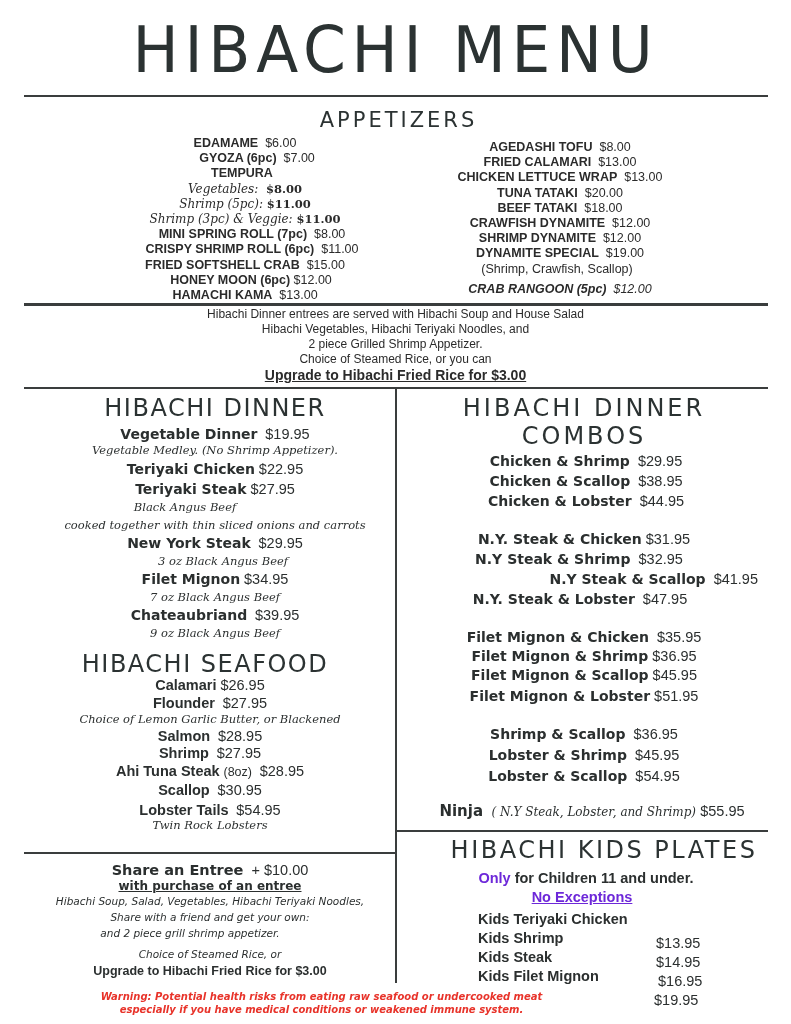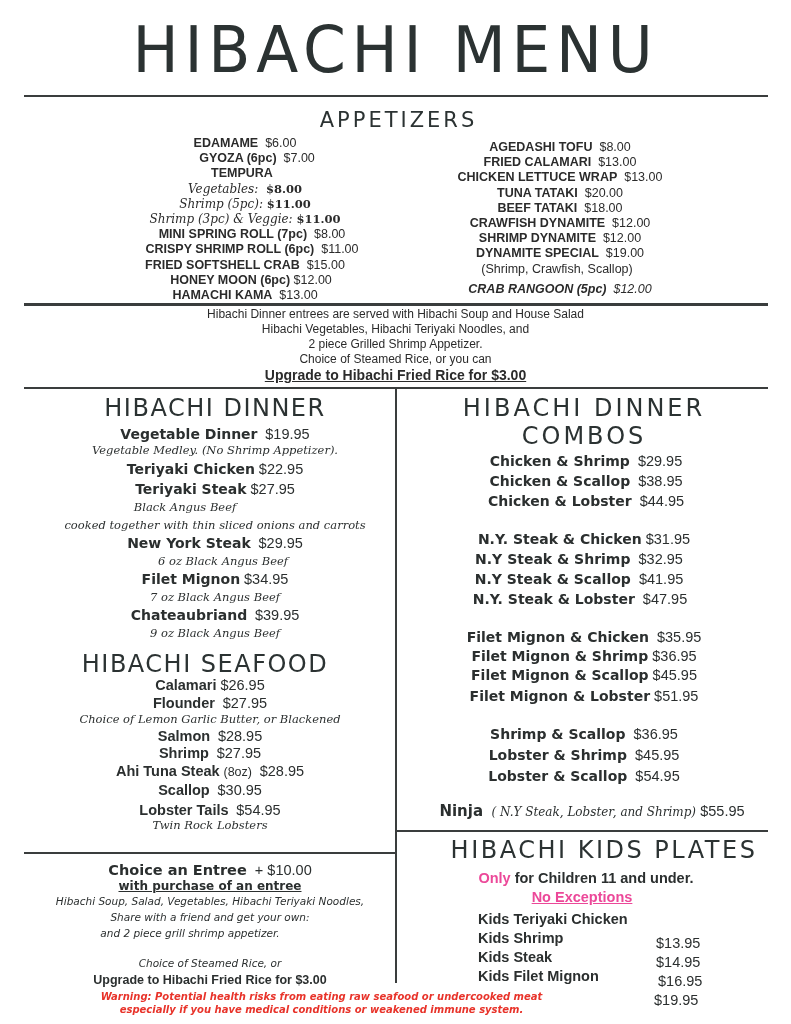--- a/index.html
+++ b/index.html
@@ -44,21 +44,21 @@
   .ninja-desc { font-family: "DejaVu Serif", serif; font-style: italic; font-size: 12px; }
 
   .share { text-align: center; white-space: nowrap; }
   .share-title { font-size: 14.5px; line-height: 18px; }
   .share-title .nm { font-family: "DejaVu Sans", sans-serif; font-weight: bold; }
   .share-sub { font-family: "DejaVu Sans", sans-serif; font-weight: bold; font-size: 12px; text-decoration: underline; line-height: 14px; }
   .share-it { font-family: "DejaVu Sans", sans-serif; font-style: italic; font-size: 10.5px; line-height: 16px; }
   .share-up { font-family: "Liberation Sans", sans-serif; font-weight: bold; font-size: 12.5px; line-height: 18px; }
 
   .kids-note { text-align: center; font-family: "Liberation Sans", sans-serif; font-weight: bold; font-size: 14.5px; line-height: 19px; }
-  .red { color: #ec4899; }
+  .red { color: #6d28d9; }
   .kids-row { position: absolute; left: 478px; width: 240px; font-family: "Liberation Sans", sans-serif; font-size: 14.5px; line-height: 19px; white-space: nowrap; }
   .kids-row .nm { position: absolute; left: 0; font-weight: bold; }
   .kids-row .pr { position: absolute; left: 178px; margin-top: 24px; }
 
   .warning { position: absolute; left: 0; width: 643px; top: 990px; text-align: center; font-family: "DejaVu Sans", sans-serif; font-style: italic; font-weight: bold; font-size: 10px; line-height: 13px; color: #e8332a; }
 </style>
 </head>
 <body>
 
 <h1 class="main-title">HIBACHI MENU</h1>
@@ -109,21 +109,21 @@
 <div class="abs sec-title" style="left:60px; top:394px; width:310px; font-size:24px; letter-spacing:1.5px;">HIBACHI DINNER</div>
 
 <div class="abs" style="left:40px; top:425px; width:350px;">
   <div class="dish"><span class="nm">Vegetable Dinner</span>&nbsp; <span class="pr">$19.95</span></div>
   <div class="desc" style="line-height:14px;">Vegetable Medley. (No Shrimp Appetizer).</div>
   <div class="dish" style="margin-top:3px;"><span class="nm">Teriyaki Chicken</span> <span class="pr">$22.95</span></div>
   <div class="dish" style="margin-top:2px;"><span class="nm">Teriyaki Steak</span> <span class="pr">$27.95</span></div>
   <div class="desc" style="padding-right:60px;">Black Angus Beef</div>
   <div class="desc">cooked together with thin sliced onions and carrots</div>
   <div class="dish"><span class="nm">New York Steak</span>&nbsp; <span class="pr">$29.95</span></div>
-  <div class="desc" style="padding-left:16px;">6 oz Black Angus Beef</div>
+  <div class="desc" style="padding-left:16px;">3 oz Black Angus Beef</div>
   <div class="dish"><span class="nm">Filet Mignon</span> <span class="pr">$34.95</span></div>
   <div class="desc">7 oz Black Angus Beef</div>
   <div class="dish"><span class="nm">Chateaubriand</span>&nbsp; <span class="pr">$39.95</span></div>
   <div class="desc">9 oz Black Angus Beef</div>
 </div>
 
 <div class="abs sec-title" style="left:55px; top:650px; width:300px; font-size:24px; letter-spacing:1.5px;">HIBACHI SEAFOOD</div>
 
 <div class="abs" style="left:40px; top:677px; width:340px;">
   <div class="dish sea"><span class="nm">Calamari</span> <span class="pr">$26.95</span></div>
@@ -133,43 +133,43 @@
   <div class="dish sea"><span class="nm">Shrimp</span>&nbsp; <span class="pr">$27.95</span></div>
   <div class="dish sea"><span class="nm">Ahi Tuna Steak</span> <span class="pr small">(8oz)</span>&nbsp; <span class="pr">$28.95</span></div>
   <div class="dish sea"><span class="nm">Scallop</span>&nbsp; <span class="pr">$30.95</span></div>
   <div class="dish sea" style="margin-top:2px;"><span class="nm">Lobster Tails</span>&nbsp; <span class="pr">$54.95</span></div>
   <div class="desc" style="line-height:10px;">Twin Rock Lobsters</div>
 </div>
 
 <div class="hline" style="left:24px; top:852px; width:372px; height:2px;"></div>
 
 <div class="abs share" style="left:24px; top:861px; width:372px;">
-  <div class="share-title"><span class="nm">Choice an Entree</span>&nbsp; <span>+ $10.00</span></div>
+  <div class="share-title"><span class="nm">Share an Entree</span>&nbsp; <span>+ $10.00</span></div>
   <div class="share-sub">with purchase of an entree</div>
   <div class="share-it">Hibachi Soup, Salad, Vegetables, Hibachi Teriyaki Noodles,</div>
   <div class="share-it">Share with a friend and get your own:</div>
   <div class="share-it" style="padding-right:40px;">and 2 piece grill shrimp appetizer.</div>
-  <div class="share-it" style="font-style:italic; margin-top:14px;">Choice of Steamed Rice, or</div>
+  <div class="share-it" style="font-style:italic; margin-top:5px;">Choice of Steamed Rice, or</div>
   <div class="share-up">Upgrade to Hibachi Fried Rice for $3.00</div>
 </div>
 
 <div class="abs sec-title" style="left:400px; top:394px; width:368px; font-size:24px; letter-spacing:3px; line-height:28px;">
   <div>HIBACHI DINNER</div>
   <div>COMBOS</div>
 </div>
 
 <div class="abs" style="left:400px; top:451px; width:368px;">
   <div class="combo" style="padding-left:4px;"><span class="nm">Chicken &amp; Shrimp</span>&nbsp; <span class="pr">$29.95</span></div>
   <div class="combo" style="padding-left:4px;"><span class="nm">Chicken &amp; Scallop</span>&nbsp; <span class="pr">$38.95</span></div>
   <div class="combo" style="padding-left:4px;"><span class="nm">Chicken &amp; Lobster</span>&nbsp; <span class="pr">$44.95</span></div>
 
   <div style="height:18px;"></div>
   <div class="combo"><span class="nm">N.Y. Steak &amp; Chicken</span> <span class="pr">$31.95</span></div>
   <div class="combo" style="padding-right:10px;"><span class="nm">N.Y Steak &amp; Shrimp</span>&nbsp; <span class="pr">$32.95</span></div>
-  <div class="combo" style="padding-right:10px;"><span class="nm">N.Y Steak &amp; Scallop</span>&nbsp; <span class="pr">$41.95</span></div>
+  <div class="combo" style="padding-right:10px;text-align:right;"><span class="nm">N.Y Steak &amp; Scallop</span>&nbsp; <span class="pr">$41.95</span></div>
   <div class="combo" style="padding-right:8px;"><span class="nm">N.Y. Steak &amp; Lobster</span>&nbsp; <span class="pr">$47.95</span></div>
 
   <div style="height:19px;"></div>
   <div class="combo" style="line-height:19px;"><span class="nm">Filet Mignon &amp; Chicken</span>&nbsp; <span class="pr">$35.95</span></div>
   <div class="combo" style="line-height:19px;"><span class="nm">Filet Mignon &amp; Shrimp</span> <span class="pr">$36.95</span></div>
   <div class="combo" style="line-height:19px;"><span class="nm">Filet Mignon &amp; Scallop</span> <span class="pr">$45.95</span></div>
   <div class="combo" style="line-height:22px;"><span class="nm">Filet Mignon &amp; Lobster</span> <span class="pr">$51.95</span></div>
 
   <div style="height:17px;"></div>
   <div class="combo" style="line-height:21px;"><span class="nm">Shrimp &amp; Scallop</span>&nbsp; <span class="pr">$36.95</span></div>

